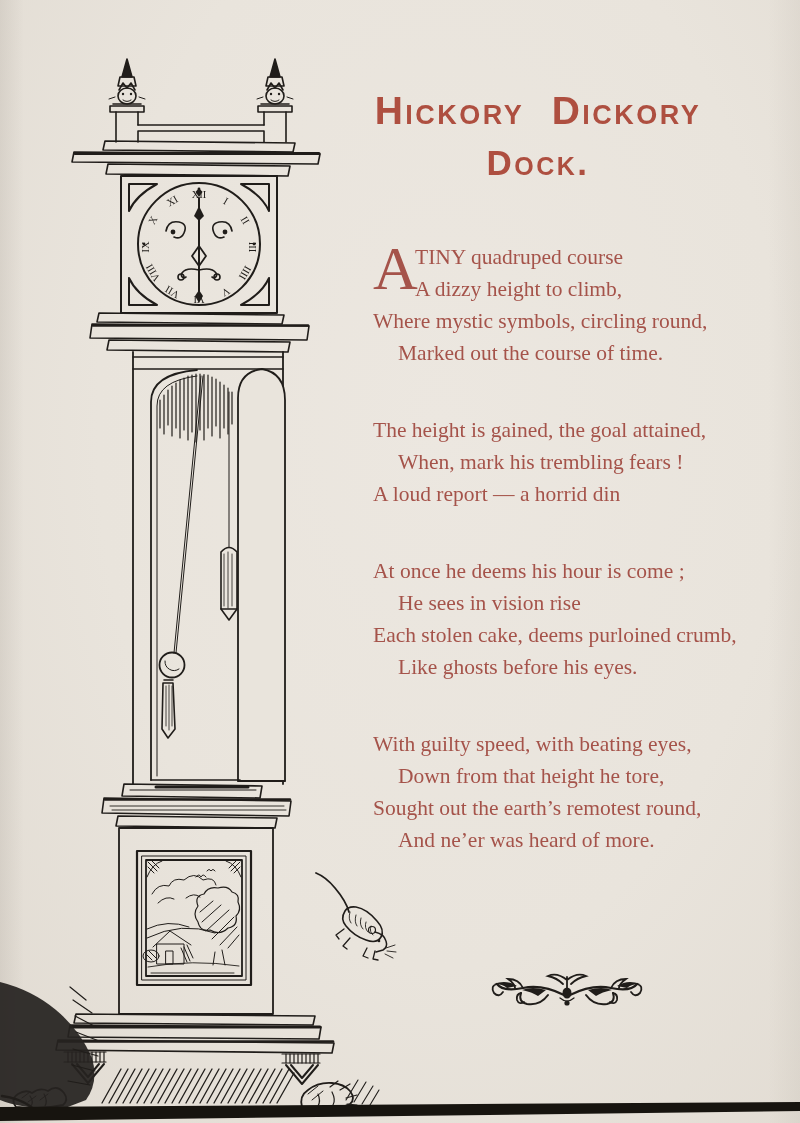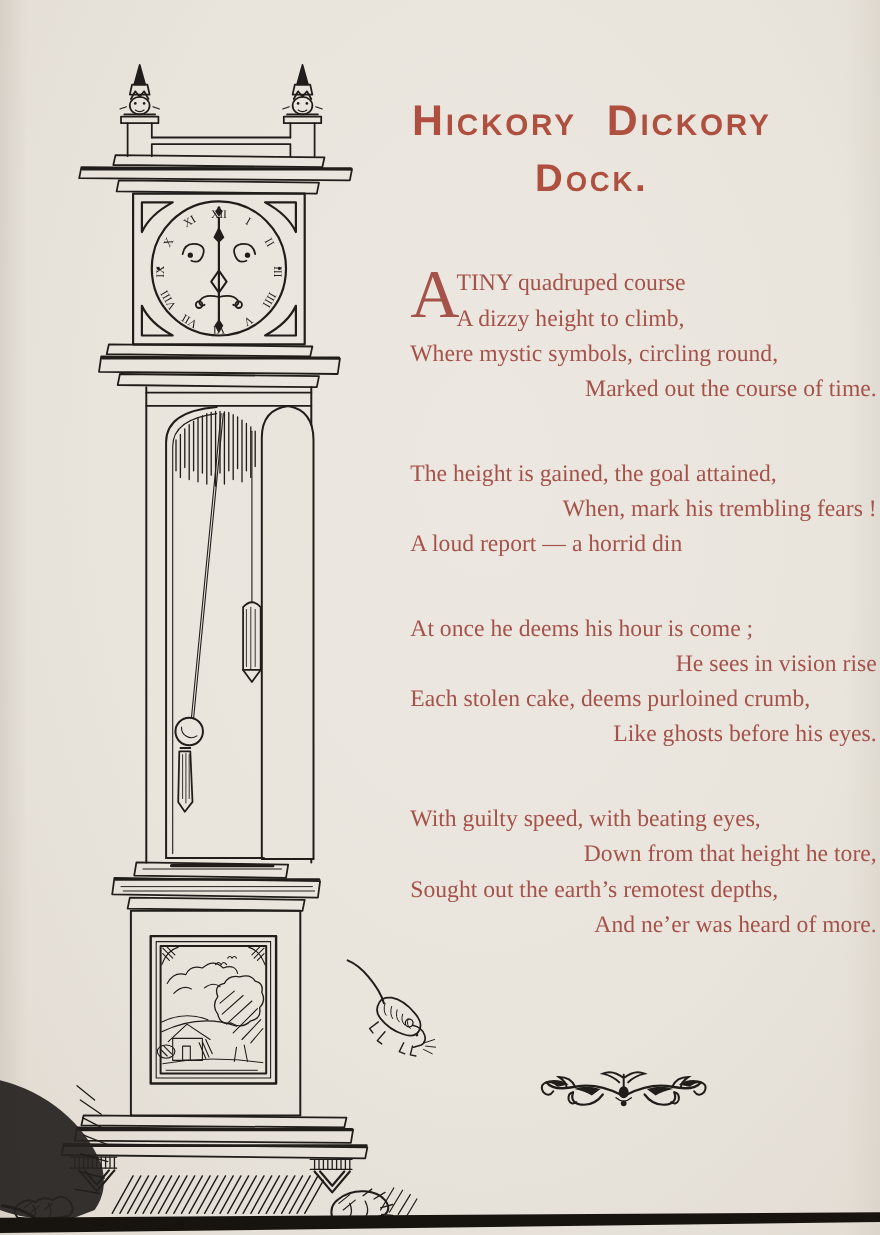--- a/index.html
+++ b/index.html
@@ -19,21 +19,21 @@
     margin-top:12px;
   }
   .title-line1{font-size:39px;letter-spacing:2.5px;word-spacing:14px;line-height:54px;}
   .title-line2{font-size:35px;letter-spacing:2.5px;line-height:50px;}
   .poem{
     position:absolute;left:373px;top:241px;width:424px;
     color:#a5534a;font-size:21.5px;line-height:32px;
   }
   .stanza{margin:0 0 45px 0;}
   .ln{white-space:nowrap;}
-  .ln.indent{padding-left:25px;text-align:right;}
+  .ln.indent{padding-left:25px;}
   .dropcap{
     float:left;width:42px;height:60px;
     font-size:62px;line-height:54px;color:#a5534a;
   }
   .clock-art,.flourish,.rule-art{position:absolute;display:block;}
   .clock-art{left:0;top:0;}
   .flourish{left:486px;top:970px;}
   .rule-art{left:0;top:0;}
   svg text.numeral{
     font-family:"Liberation Serif", serif;font-size:10.5px;fill:#201d1a;
@@ -264,21 +264,21 @@
     </div>
     <div class="stanza">
       <div class="ln">At once he deems his hour is come ;</div>
       <div class="ln indent">He sees in vision rise</div>
       <div class="ln">Each stolen cake, deems purloined crumb,</div>
       <div class="ln indent">Like ghosts before his eyes.</div>
     </div>
     <div class="stanza">
       <div class="ln">With guilty speed, with beating eyes,</div>
       <div class="ln indent">Down from that height he tore,</div>
-      <div class="ln">Sought out the earth’s remotest depths,</div>
+      <div class="ln">Sought out the earth’s remotest round,</div>
       <div class="ln indent">And ne’er was heard of more.</div>
     </div>
   </div>
 
   <svg class="flourish" width="162" height="46" viewBox="0 0 162 46">
     <g stroke="#201d1a" fill="none" stroke-width="1.8" stroke-linecap="round">
       <g id="wing">
         <path d="M78 25 Q56 14 37 18 Q17 22 11 14" stroke-width="2.2"></path>
         <path d="M11 14 q-7 2 -3 9 q5 5 9 -1"></path>
         <path d="M37 18 q-4 -9 -15 -9 q7 5 7 9"></path>

